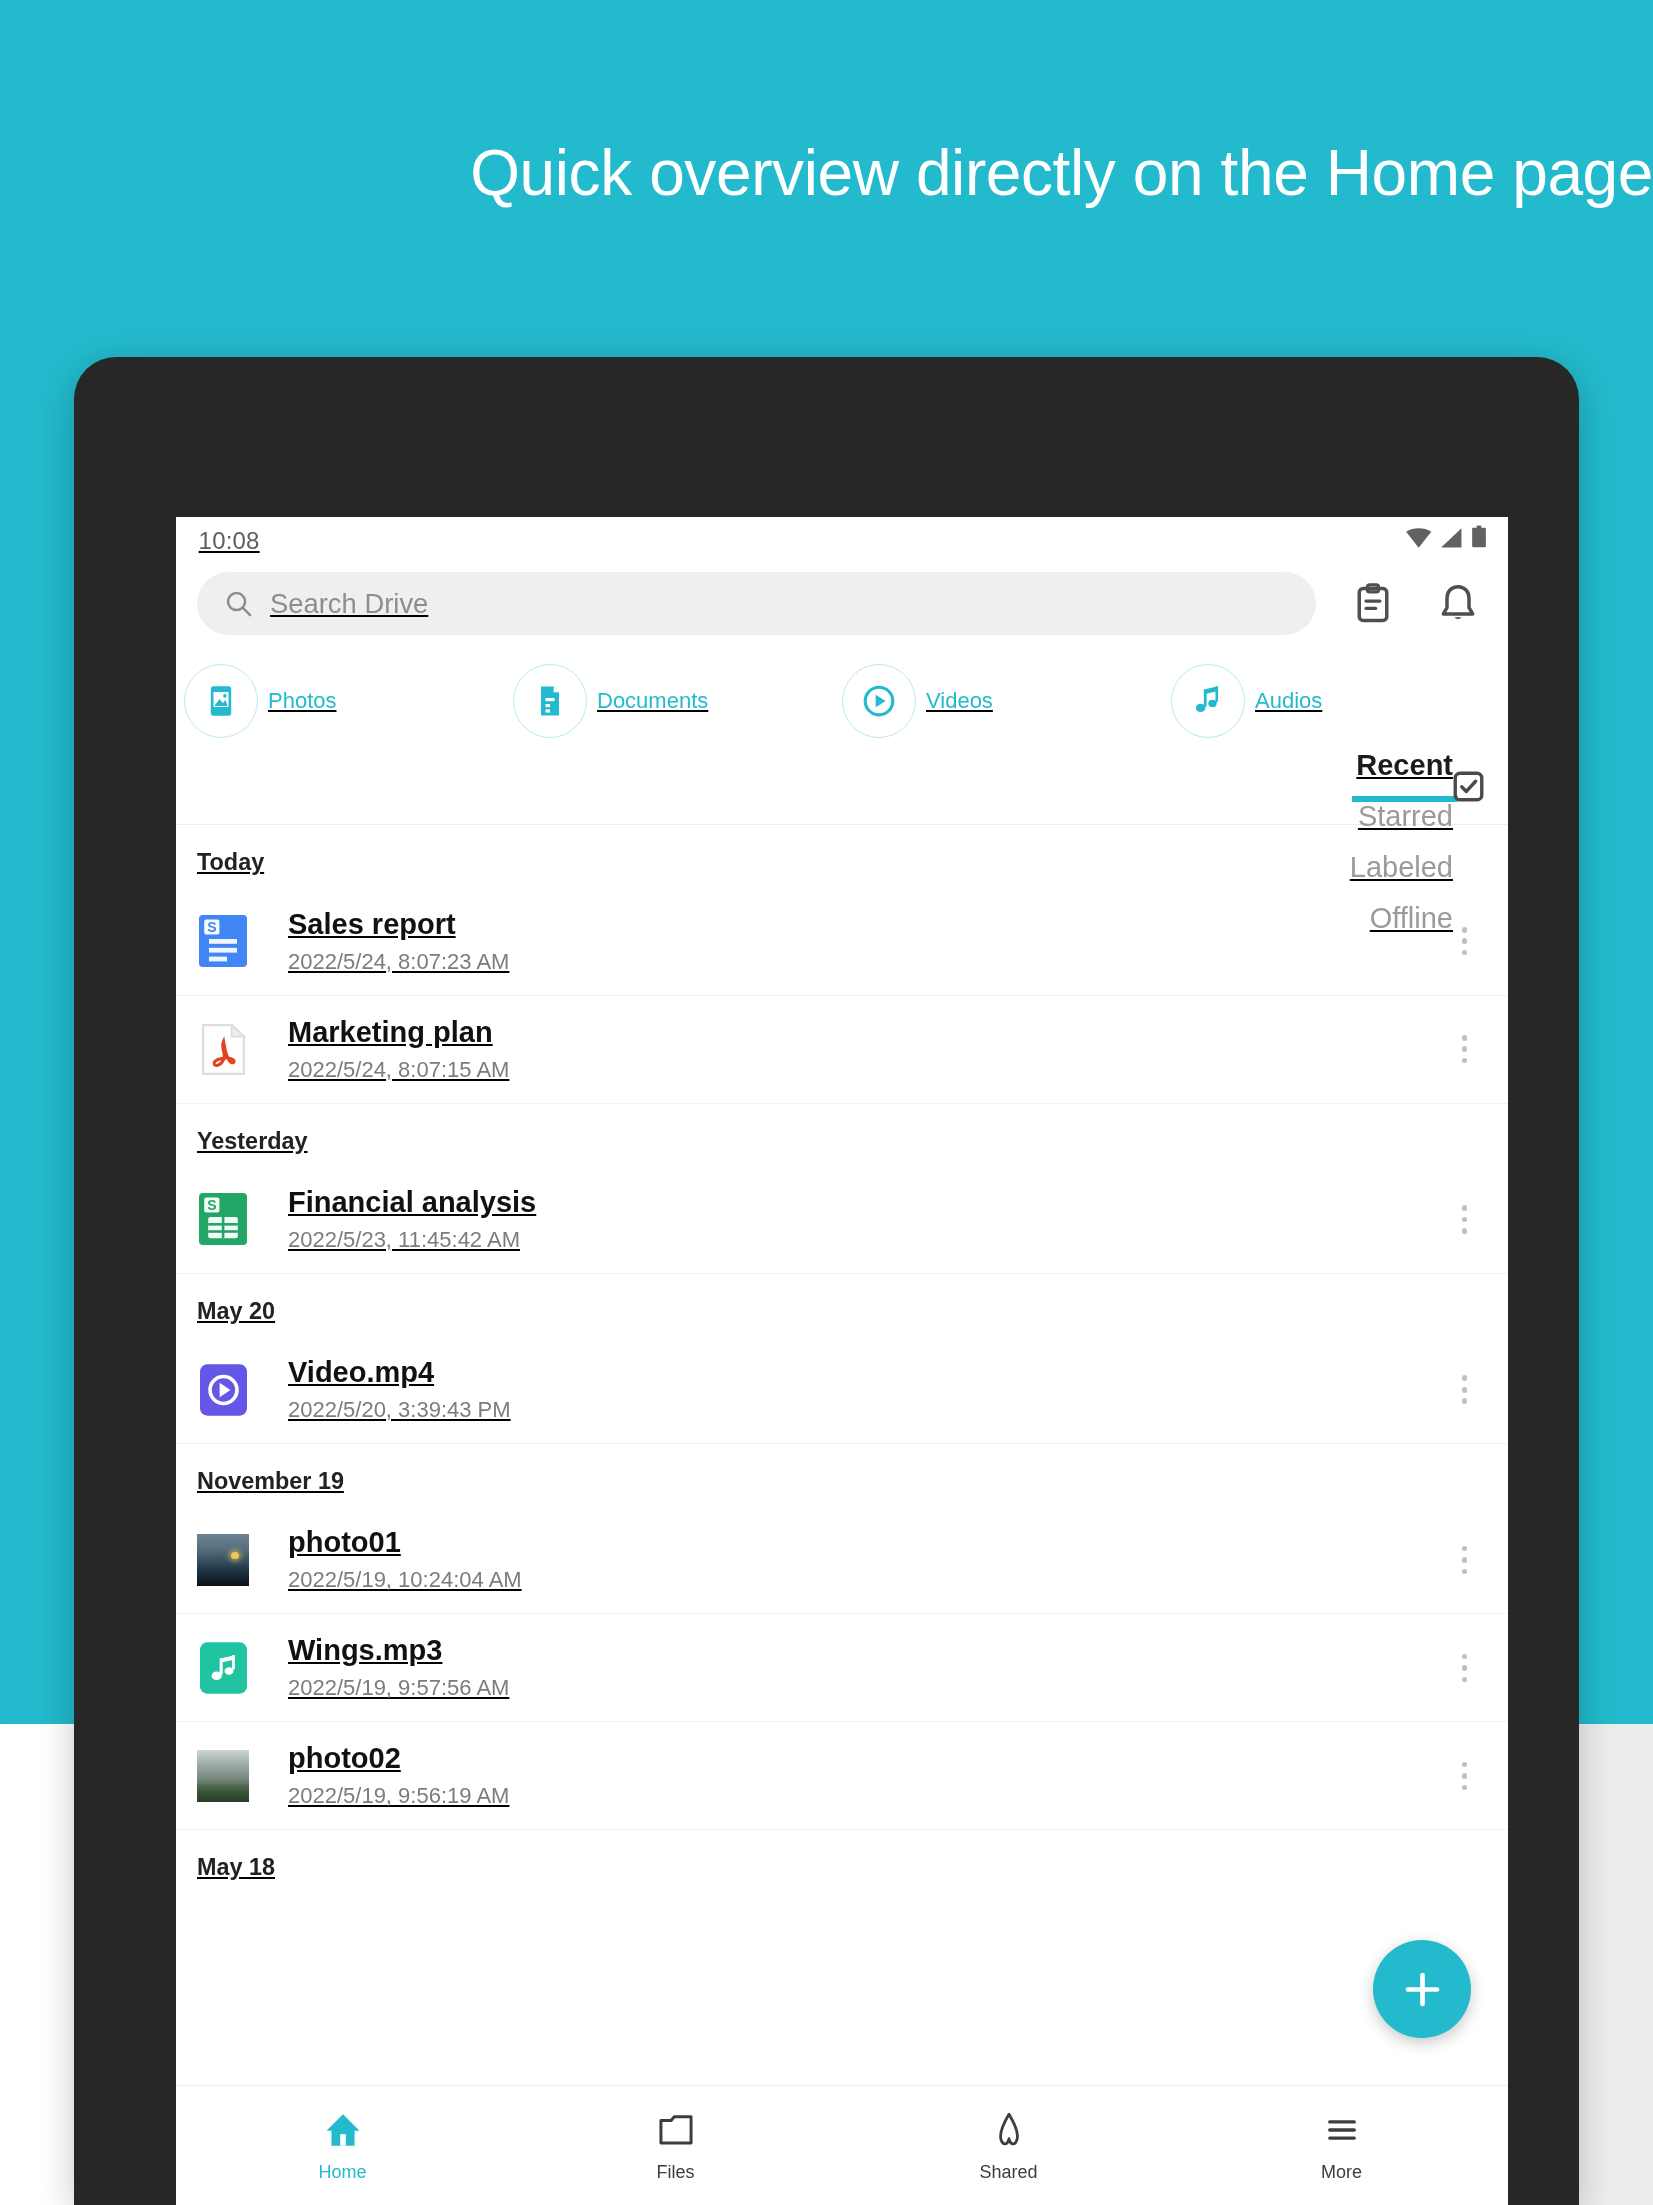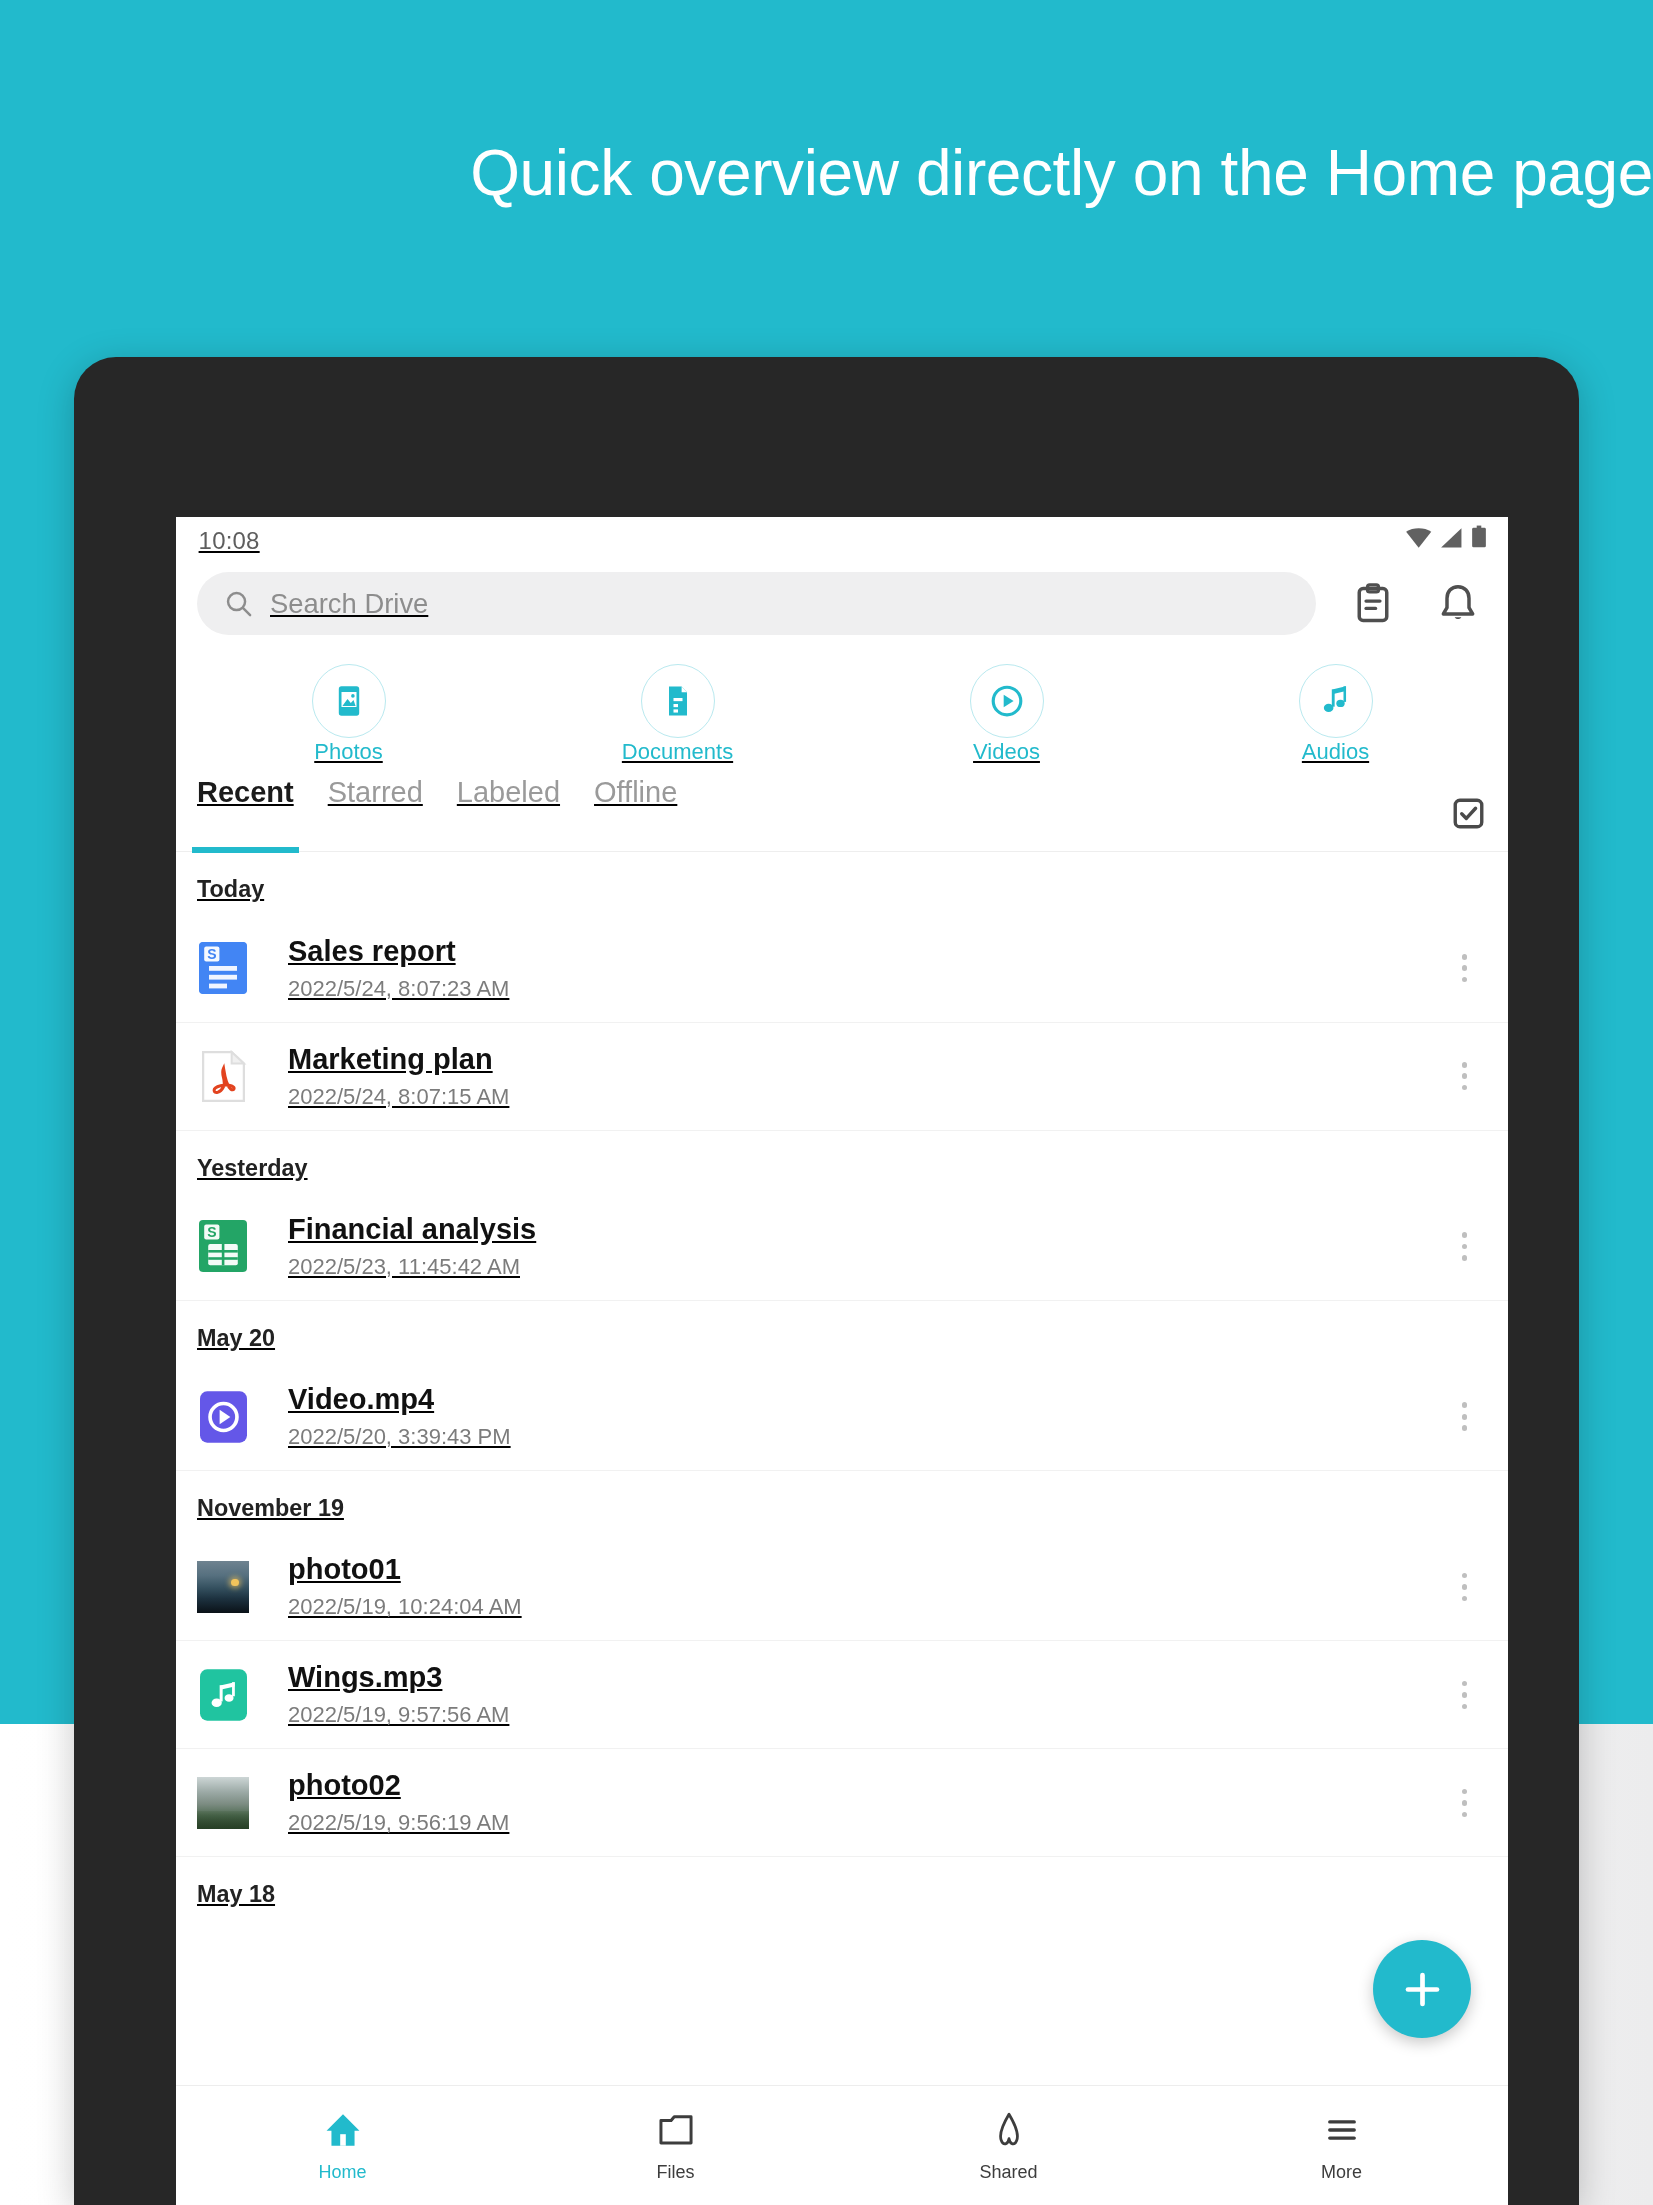--- a/index.html
+++ b/index.html
@@ -96,36 +96,37 @@
     width: 58px; height: 58px; margin-left: 27.4px;
     display: flex; align-items: center; justify-content: center;
   }
   .hdr-icon:first-of-type { margin-left: 37px; }
 
   
   .cat-row {
     display: flex; padding: 29px 8px 11.3px 8px;
   }
   .cat {
-    flex: 1; display: flex; flex-direction: column;
-    align-items: center; gap: 1px;
+    flex: 1; display: flex; flex-direction: row;
+    align-items: center; gap: 10px;
   }
   .cat-circle {
     width: 74px; height: 74px; border-radius: 50%;
     border: 1.6px solid #b9e9ef;
     display: flex; align-items: center; justify-content: center;
   }
   .cat-label { font-size: 22px; color: #22bacc; }
 
   
   .tabs-row {
-    display: flex; 
+    display: flex; align-items: flex-end;
     padding: 0 21px; height: 76px;
     position: relative;
     border-bottom: 1.6px solid #eeeeee;
+    flex-direction: column;
   }
   .tab {
     font-size: 29px; color: #9a9a9a;
     padding: 0 0 18px 0; margin-right: 34px;
     position: relative;
   }
   .tab.active { color: #1b1b1b; font-weight: bold; }
   .tab.active::after {
     content: ""; position: absolute;
     left: -4.8px; right: -4.8px; bottom: -1.6px; height: 5.7px;

